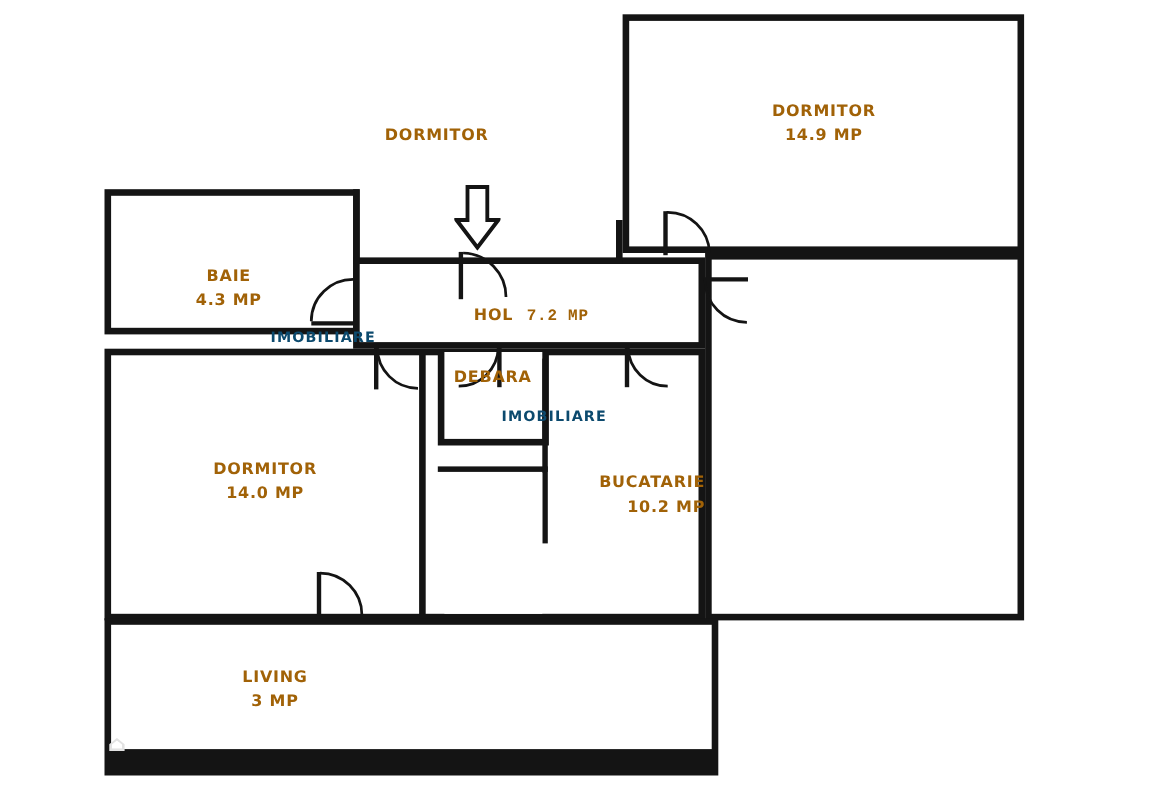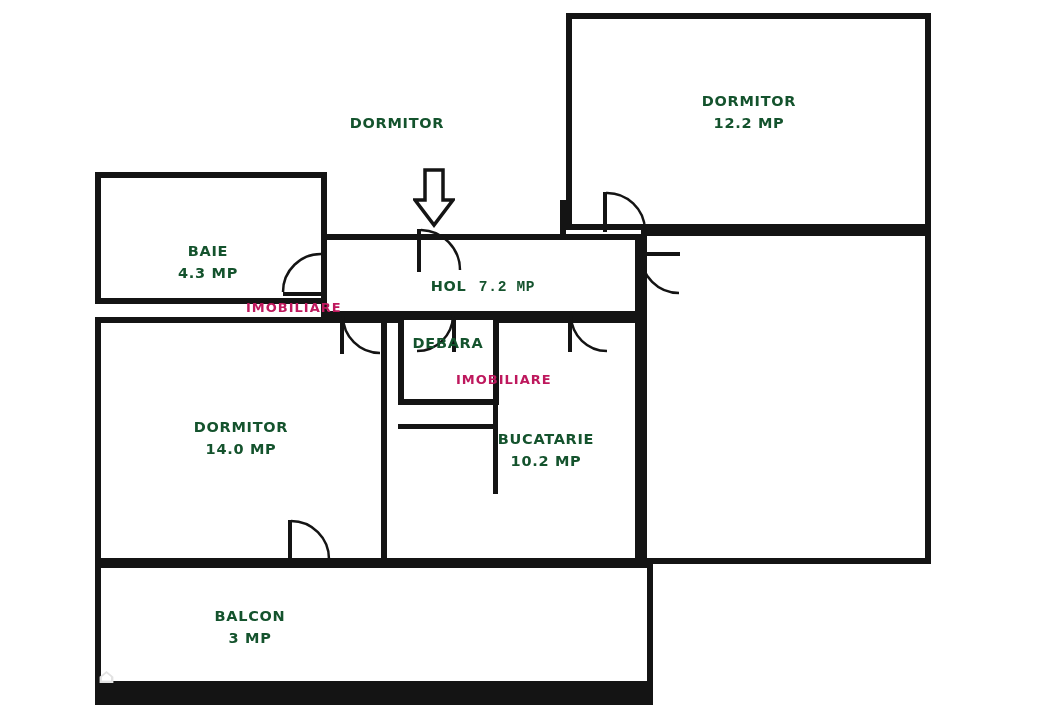--- a/index.html
+++ b/index.html
@@ -21,40 +21,40 @@
     background: #141414;
   }
   
   .fill {
     position: absolute;
     background: #ffffff;
   }
   .label {
     position: absolute;
     text-align: center;
-    color: #14532d;
+    color: #a16207;
     font-weight: bold;
     letter-spacing: 0.7px;
     white-space: nowrap;
     line-height: 1.55;
   }
   .label .name { display: block; font-size: 14.5px; }
   .label .area { display: block; font-size: 14.5px; }
   .label.inline .name { display: inline; }
   .label.inline .area { display: inline; }
   .door {
     position: absolute;
   }
   .door svg { display: block; overflow: visible; }
   .arrow {
     position: absolute;
   }
   .watermark {
     position: absolute;
-    color: #be185d;
+    color: #0c4a6e;
     font-weight: bold;
     font-size: 13px;
     letter-spacing: 1px;
     user-select: none;
   }
   .wm-logo {
     position: absolute;
     color: #e2e2e2;
     font-size: 20px;
     font-weight: bold;
@@ -156,21 +156,21 @@
       <path d="M12 2 L30 2 L30 32 L40 32 L21 57 L2 32 L12 32 Z" fill="#ffffff" stroke="#141414" stroke-width="3.5" stroke-linejoin="miter"></path>
     </svg>
   </div>
 
   <div class="label" style="left:302px; top:112px; width:190px;">
     <span class="name">DORMITOR</span>
   </div>
 
   <div class="label" style="left:628px; top:90px; width:242px;">
     <span class="name">DORMITOR</span>
-    <span class="area">12.2 MP</span>
+    <span class="area">14.9 MP</span>
   </div>
 
   <div class="label" style="left:108px; top:240px; width:200px;">
     <span class="name">BAIE</span>
     <span class="area">4.3 MP</span>
   </div>
 
   <div class="label inline" style="left:338px; top:274px; width:290px;">
     <span class="name">HOL</span>
     <span class="area" style="margin-left:6px;font-family:Liberation Mono, monospace;">7.2 MP</span>
@@ -179,27 +179,27 @@
 
   <div class="label" style="left:373px; top:332px; width:150px;">
     <span class="name">DEBARA</span>
   </div>
 
   <div class="label" style="left:100px; top:416px; width:282px;">
     <span class="name">DORMITOR</span>
     <span class="area">14.0 MP</span>
   </div>
 
-  <div class="label" style="left:451px; top:428px; width:190px;">
+  <div class="label" style="left:451px; top:428px; width:190px;text-align:right;">
     <span class="name">BUCATARIE</span>
     <span class="area">10.2 MP</span>
   </div>
 
   <div class="label" style="left:159px; top:605px; width:182px;">
-    <span class="name">BALCON</span>
+    <span class="name">LIVING</span>
     <span class="area">3 MP</span>
   </div>
 
   <div class="watermark" style="left:246px; top:300px;">IMOBILIARE</div>
   <div class="watermark" style="left:456px; top:372px;">IMOBILIARE</div>
   <div class="wm-logo" style="left:98px; top:664px;">⌂</div>
 
 </div>
 
 </body></html>

